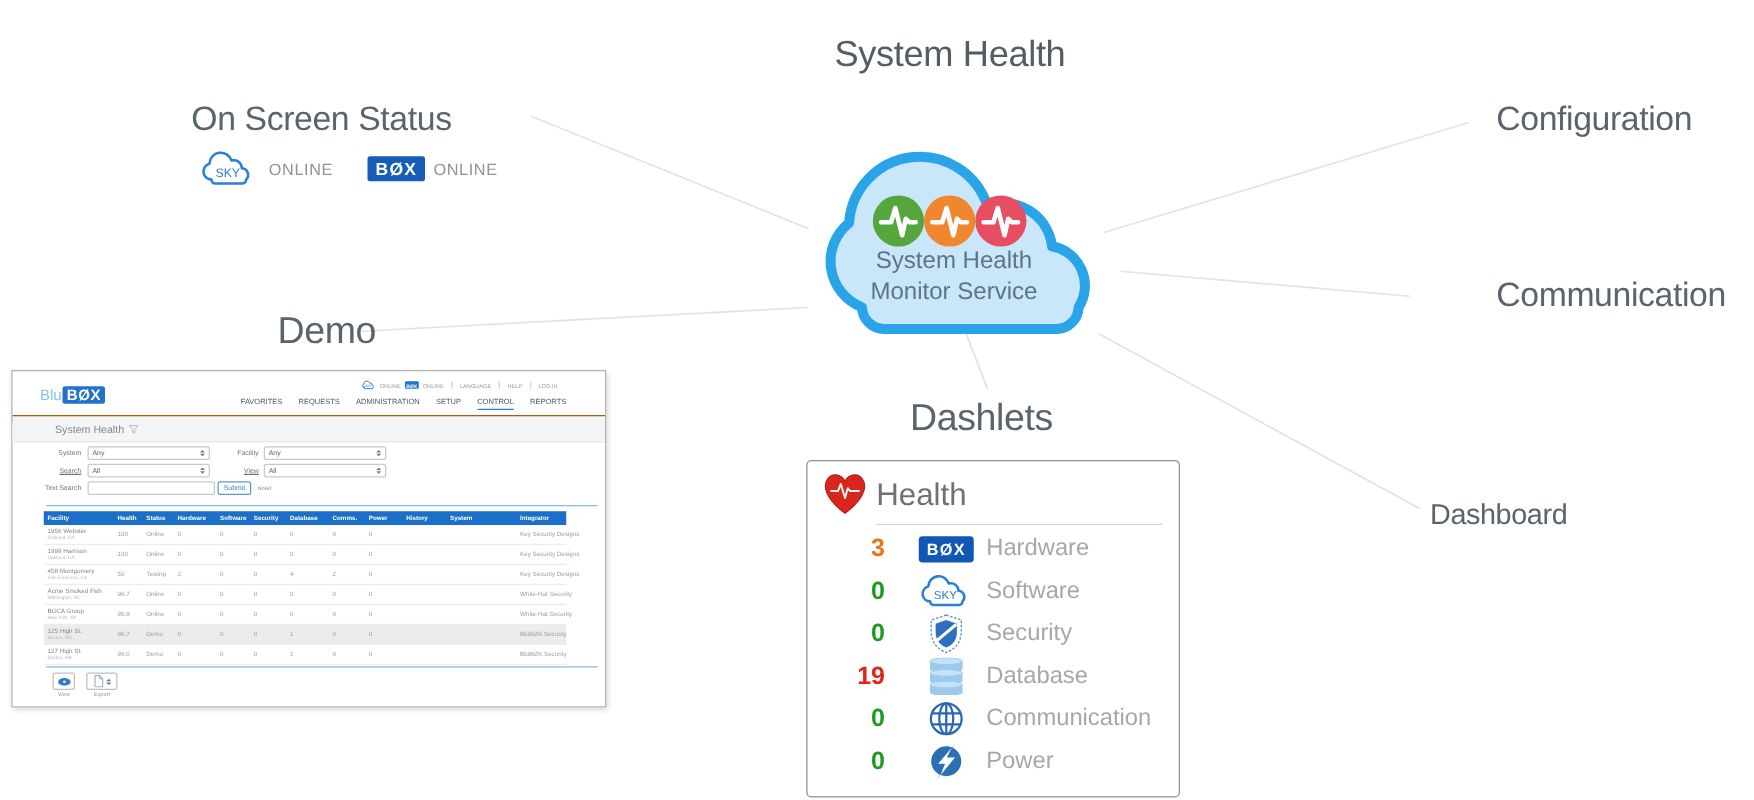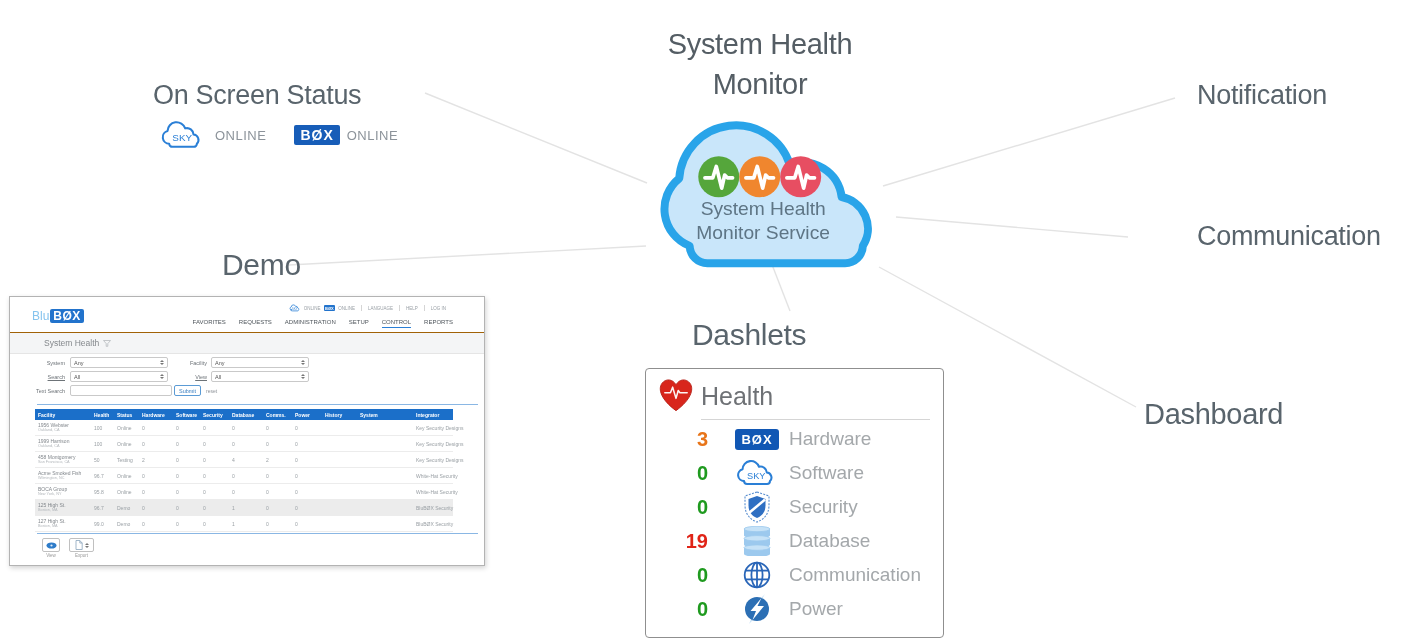--- a/index.html
+++ b/index.html
@@ -8,24 +8,24 @@
   svg text{font-family:"Liberation Sans",sans-serif;}
   .abs{position:absolute;}
   
   #lines{position:absolute;left:0;top:0;z-index:0;}
   #lines line{stroke:#e3e3e3;stroke-width:1.4;}
   
   .big-label{position:absolute;color:#59646c;font-weight:300;letter-spacing:-0.3px;white-space:nowrap;z-index:2;}
   .title{left:595px;top:24px;width:330px;text-align:center;font-size:29px;line-height:40px;color:#545d64;}
   .lbl-oss{left:153px;top:80px;font-size:27px;}
   .lbl-list{left:222px;top:248px;font-size:30px;}
-  .lbl-dashlets{left:692px;top:318px;font-size:30px;}
+  .lbl-dashlets{left:728px;top:318px;font-size:30px;}
   .lbl-notification{left:1197px;top:80px;font-size:27px;}
   .lbl-configuration{left:1197px;top:221px;font-size:27px;}
-  .lbl-dashboard{left:1144px;top:398px;font-size:29px;}
+  .lbl-dashboard{left:1144px;top:398px;font-size:23px;}
   
   .oss-row{left:158px;top:120px;display:flex;align-items:center;z-index:2;}
   .online-txt{font-size:13px;color:#8c939a;letter-spacing:0.5px;margin-left:7px;}
   .box-badge-lg{background:#175db8;color:#fff;font-weight:bold;font-size:14px;letter-spacing:1px;
     border-radius:2px;padding:2px 6px;margin-left:28px;}
   
   .cloud-wrap{left:623px;top:120px;z-index:2;}
   
   .mini{left:9px;top:296px;width:474px;height:268px;background:#fff;border:1px solid #b3b3b3;
     box-shadow:1px 2px 5px rgba(0,0,0,.18);z-index:2;font-size:5px;color:#888;}
@@ -93,27 +93,26 @@
   <line x1="425" y1="93" x2="647" y2="183"></line>
   <line x1="289" y1="265" x2="646" y2="246"></line>
   <line x1="883" y1="186" x2="1175" y2="98"></line>
   <line x1="896" y1="217" x2="1128" y2="237"></line>
   <line x1="771" y1="262" x2="790" y2="311"></line>
   <line x1="879" y1="267" x2="1136" y2="407"></line>
 </svg>
 
 <div class="big-label title">
   <div>System Health</div>
-  <div>Monitor</div>
 </div>
 
 <div class="big-label lbl-oss">On Screen Status</div>
 <div class="big-label lbl-list">Demo</div>
 <div class="big-label lbl-dashlets">Dashlets</div>
-<div class="big-label lbl-notification">Notification</div>
+<div class="big-label lbl-notification">Configuration</div>
 <div class="big-label lbl-configuration">Communication</div>
 <div class="big-label lbl-dashboard">Dashboard</div>
 
 <div class="abs oss-row">
   <svg width="50" height="30" viewBox="0 0 62 38">
     <path d="M13.5 30 A8.2 8.2 0 0 1 11.4 13.9 A11.5 11.5 0 0 1 33.8 10.6 A8.3 8.3 0 0 1 44.3 18.4 A6.8 6.8 0 0 1 48.6 30 A4 4 0 0 1 44.6 34 L17.5 34 A4 4 0 0 1 13.5 30 Z" fill="#fff" stroke="#2a7fd6" stroke-width="2.6" stroke-linejoin="round"></path>
     <text x="30" y="27" text-anchor="middle" font-size="12.5" fill="#2a7fd6">SKY</text>
   </svg>
   <span class="online-txt">ONLINE</span>
   <span class="box-badge-lg">BØX</span>

